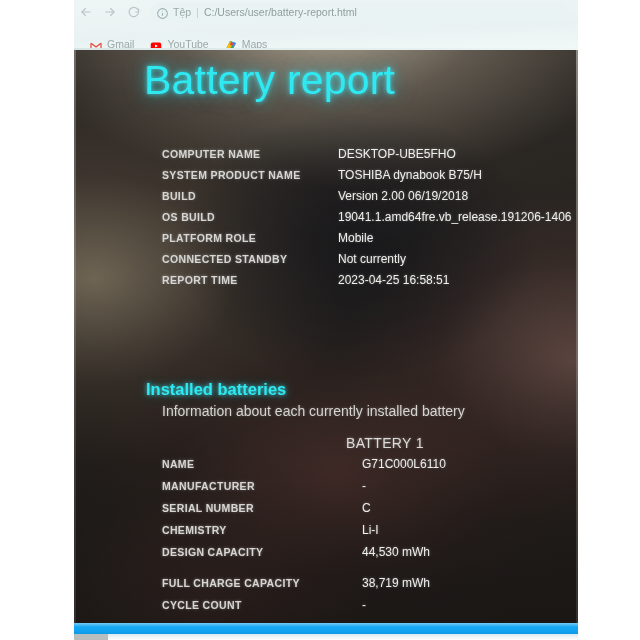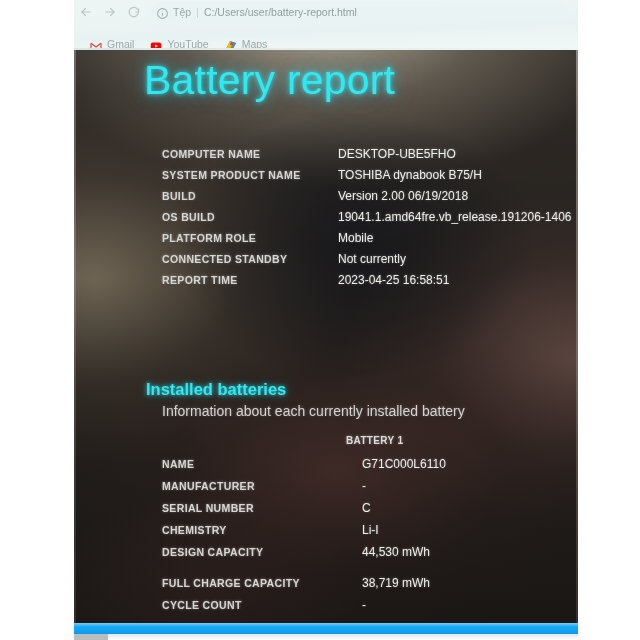--- a/index.html
+++ b/index.html
@@ -267,22 +267,22 @@
   }
   .battable .row { height: 22px; }
   .battable .lbl { width: 200px; flex: 0 0 200px; }
   .bat-colhead {
     display: flex;
     height: 22px;
     align-items: baseline;
   }
   .bat-colhead .lbl { width: 200px; flex: 0 0 200px; }
   .bat-colhead .val {
-    font-size: 10px;
-    font-weight: bold;
+    font-size: 14px;
+    font-weight: normal;
     color: #dedcd8;
     letter-spacing: 0.35px;
     text-shadow: 0 0 3px rgba(255,255,255,0.45), 0 1px 2px rgba(0,0,0,0.5);
   }
   .row.spacer-above { margin-top: 9px; }
 
   
   .taskbar {
     position: absolute;
     left: 74px;

